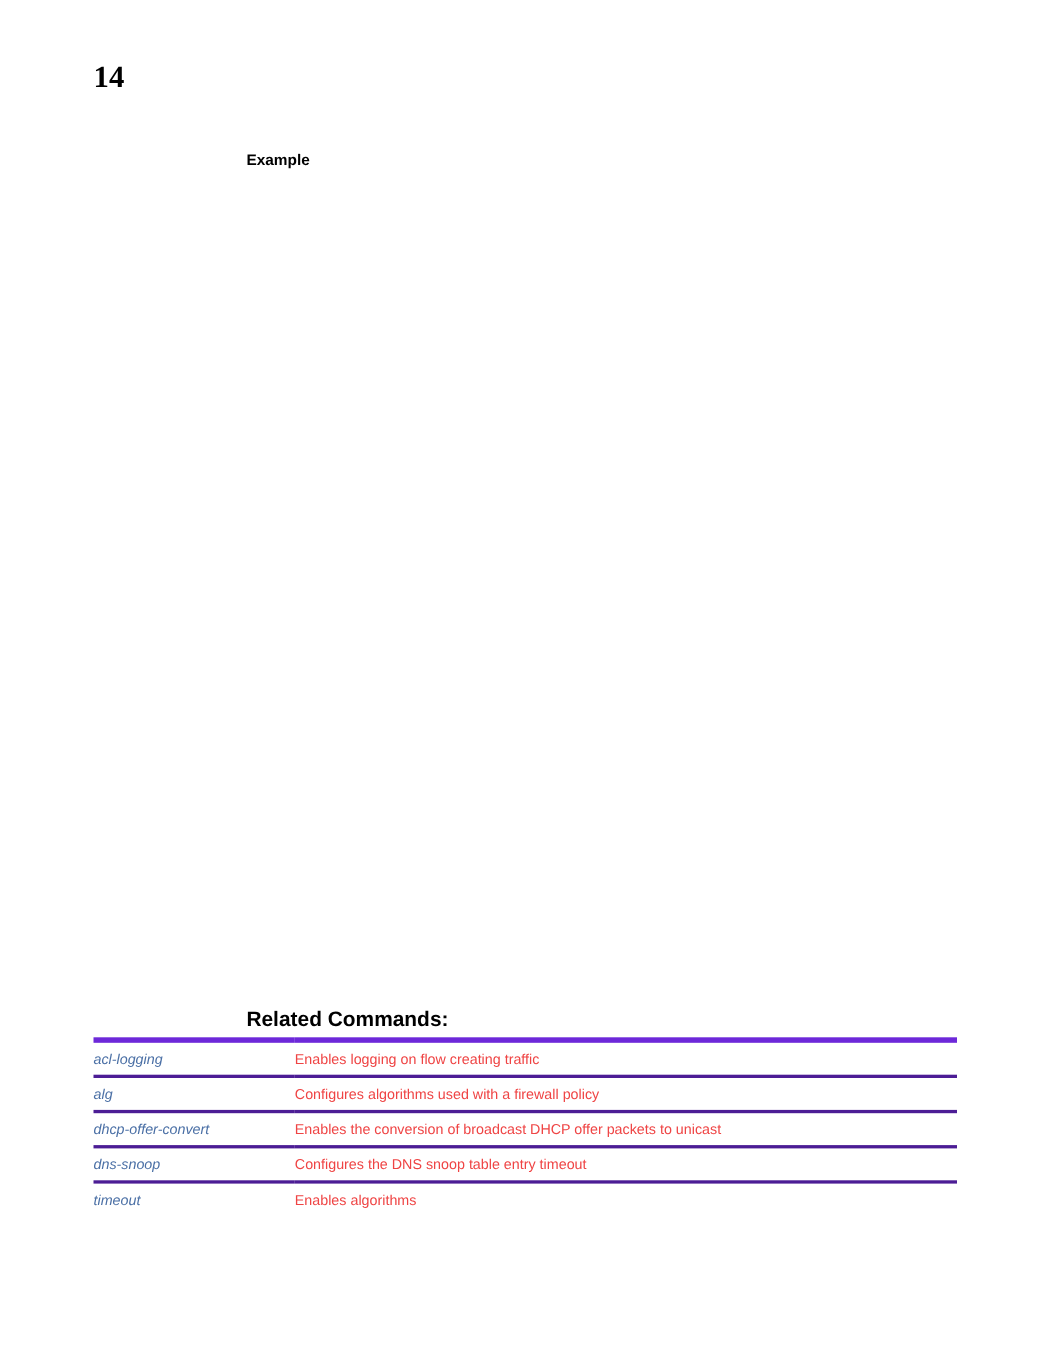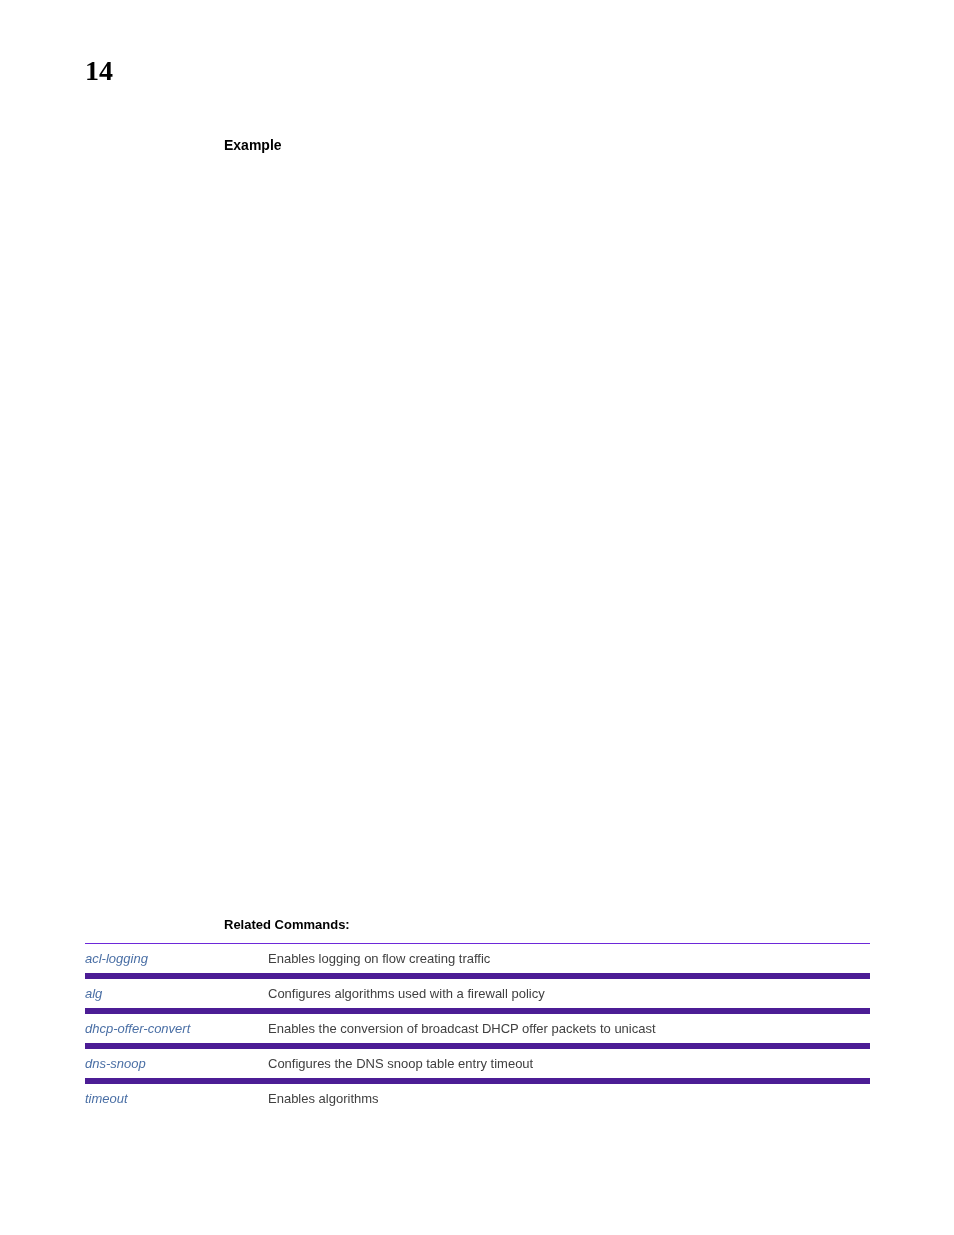--- a/index.html
+++ b/index.html
@@ -28,48 +28,48 @@
       position: absolute;
       top: 137px;
       left: 224px;
       font-size: 14px;
       font-weight: bold;
     }
     .related-heading {
       position: absolute;
       top: 917px;
       left: 224px;
-      font-size: 13px;
+      font-size: 19px;
       font-weight: bold;
     }
     .commands-table {
       position: absolute;
       top: 943px;
       left: 85px;
       width: 785px;
       border-collapse: collapse;
     }
     .commands-table tr {
-      border-top: 6px solid #4c1d95;
+      border-top: 3px solid #4c1d95;
     }
     .commands-table tr:first-child {
-      border-top: 1px solid #6d28d9;
+      border-top: 5px solid #6d28d9;
     }
     .commands-table td {
       padding: 7px 0 7px 0;
       font-size: 13px;
       vertical-align: top;
     }
     .commands-table td.cmd-name {
       width: 183px;
       color: #4a6fa5;
       font-style: italic;
     }
     .commands-table td.cmd-desc {
-      color: #404040;
+      color: #ef4444;
     }
   </style>
 </head>
 <body>
 
 <div class="page-number">14</div>
 
 <div class="example-heading">Example</div>
 
 <div class="related-heading">Related Commands:</div>

